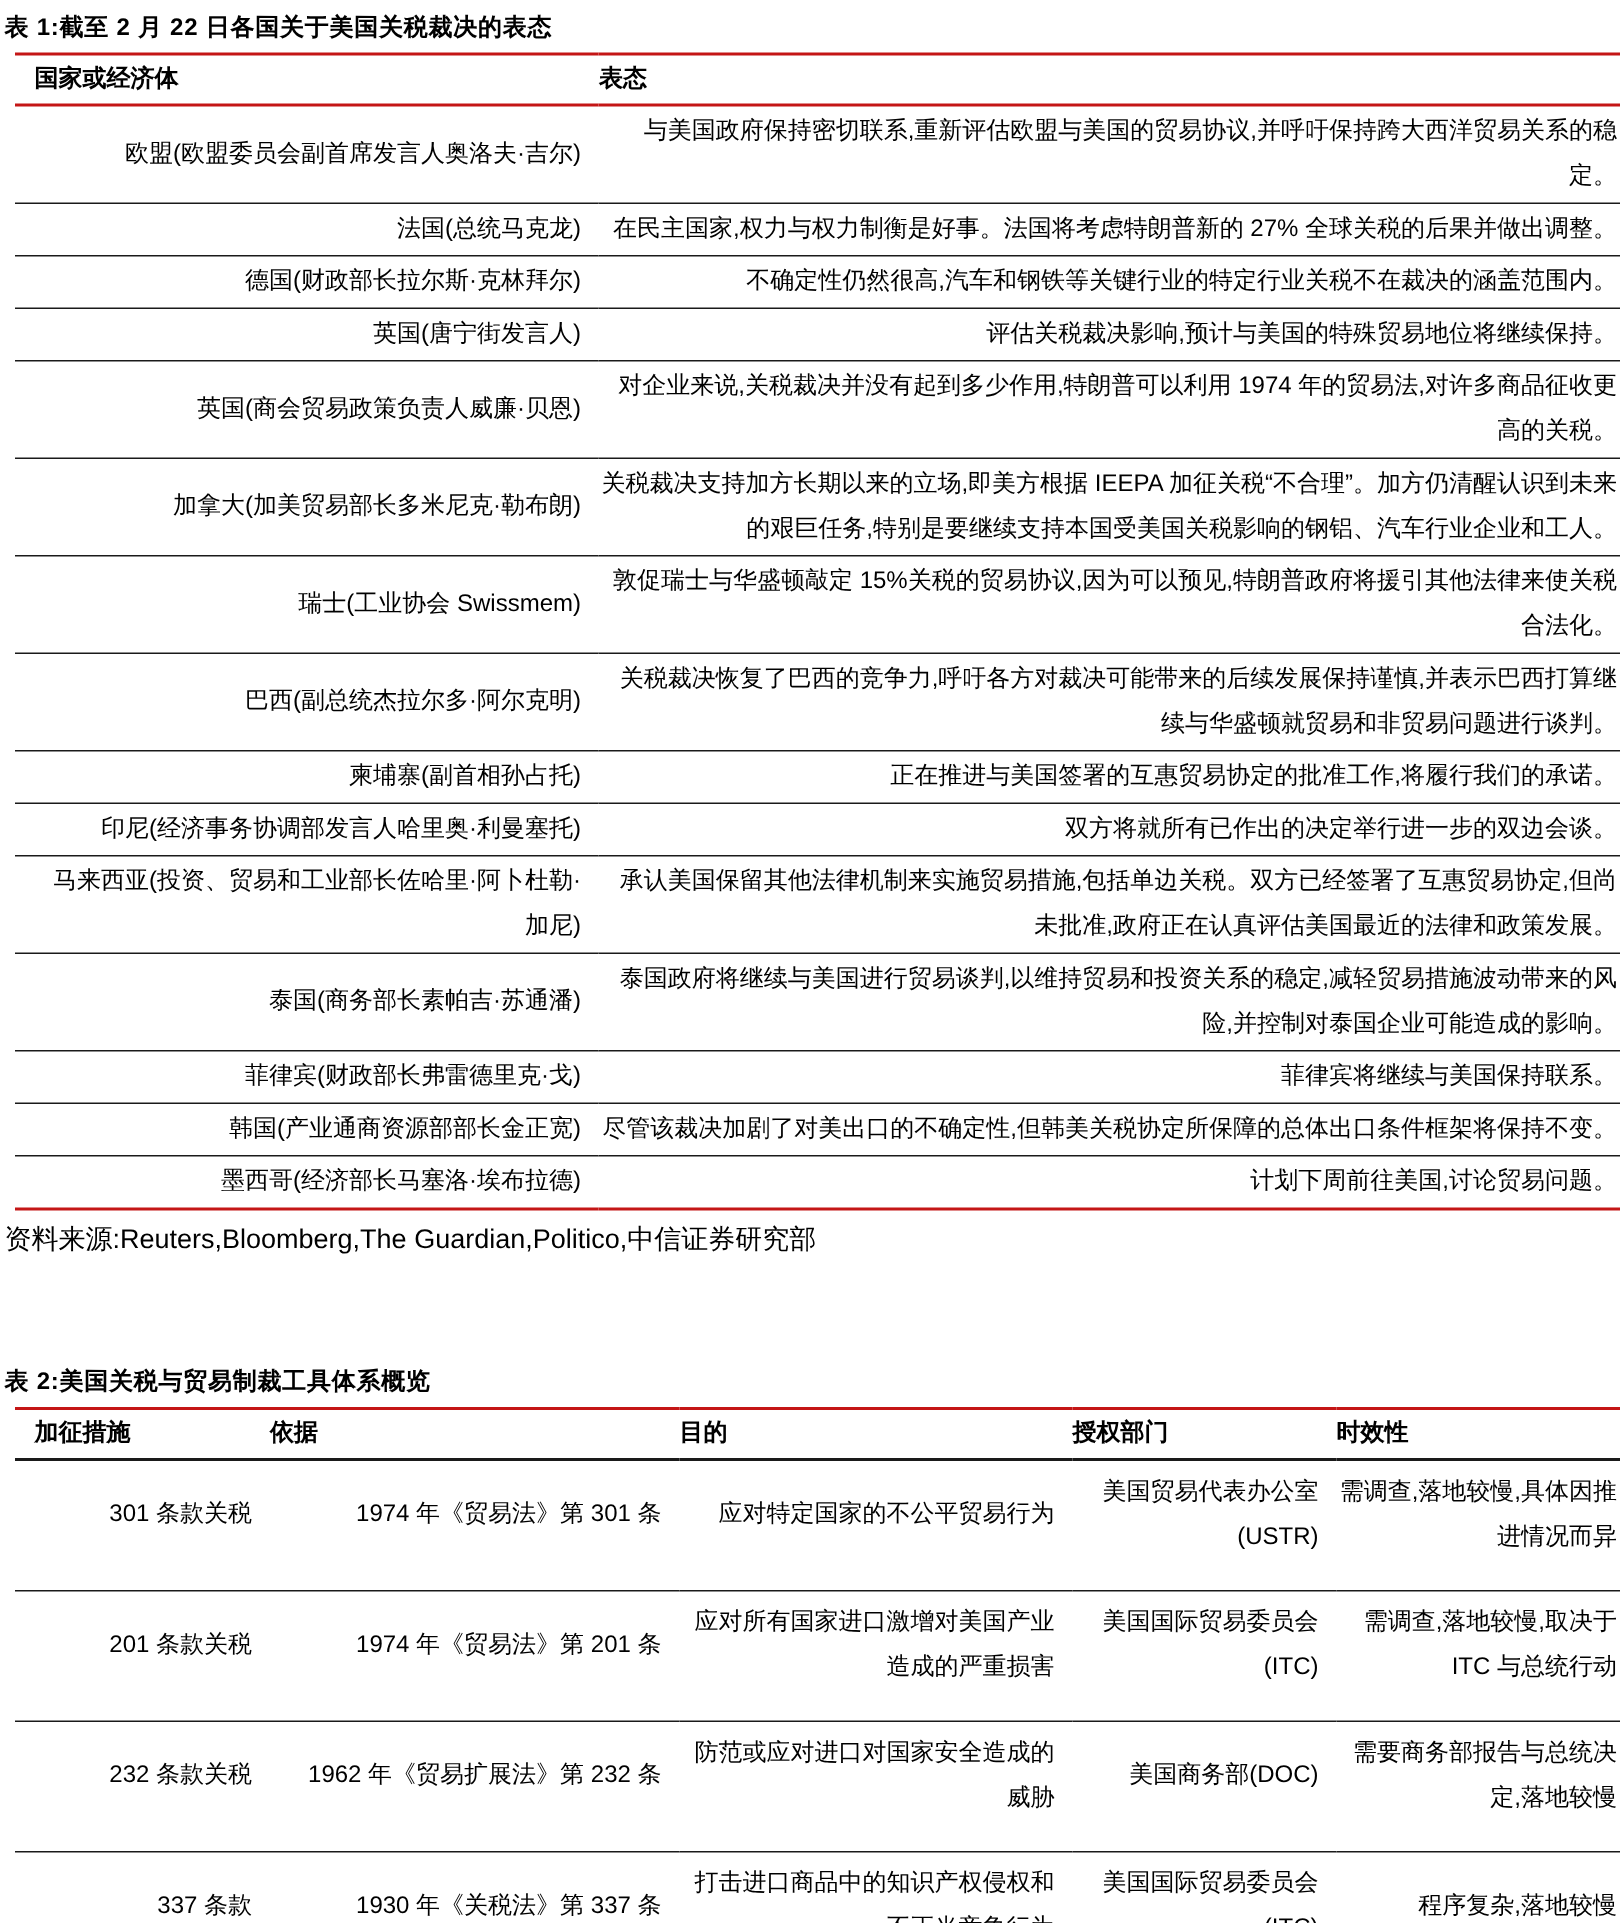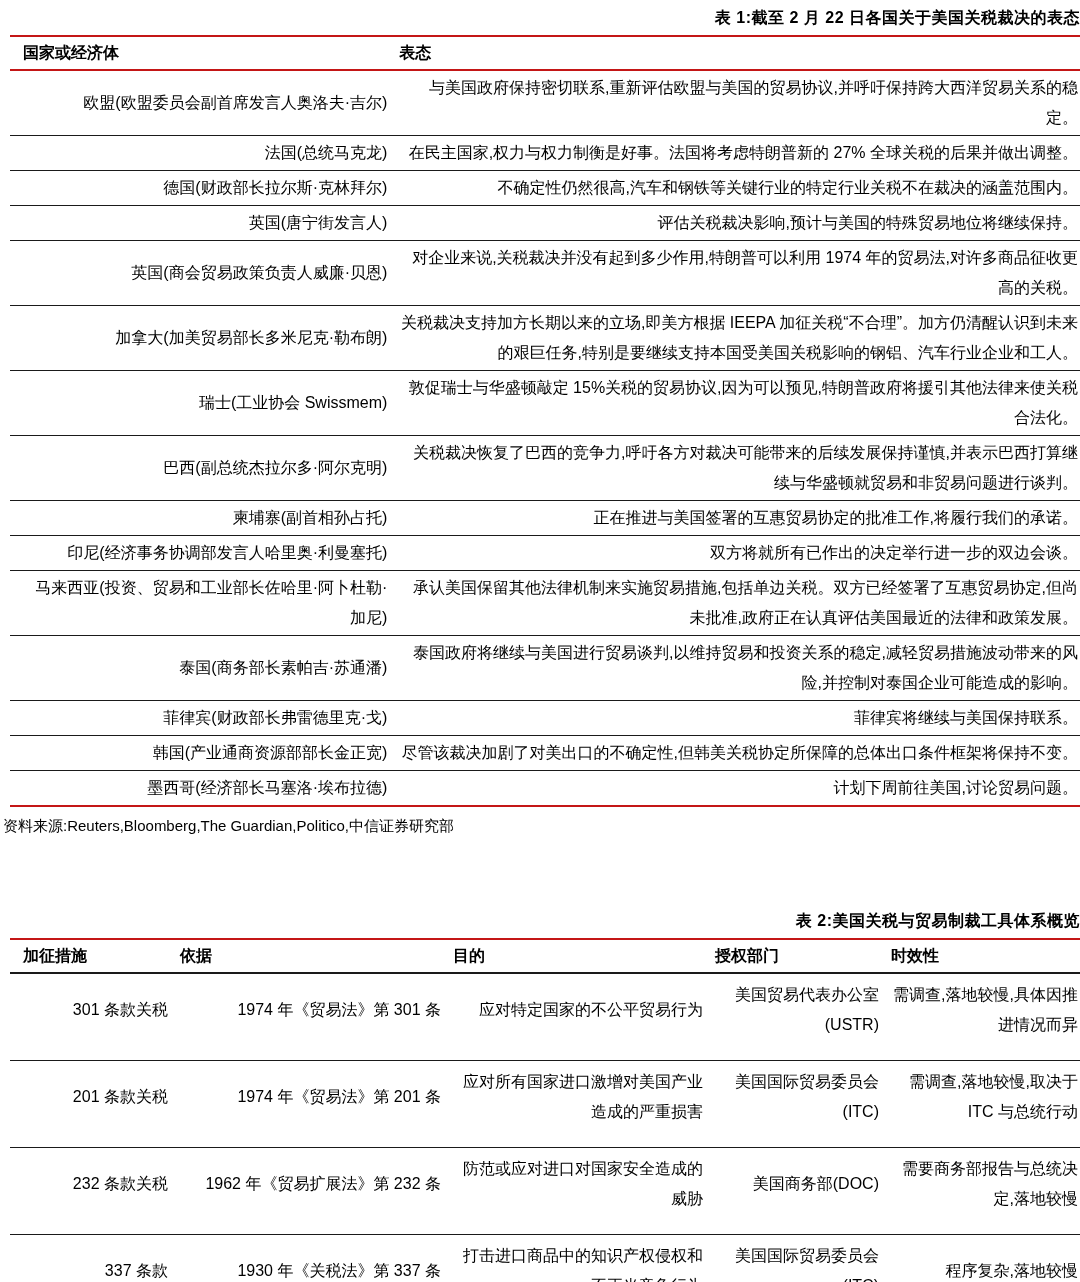--- a/index.html
+++ b/index.html
@@ -11,21 +11,20 @@
   }
   .doc {
     width: 1080px;
     padding: 6px 0 10px 0;
   }
   .tbl-title {
     font-size: 16px;
     font-weight: bold;
     padding: 2px 0 6px 3px;
     letter-spacing: 0.5px;
-    text-align: right;
   }
   table {
     width: 100%;
     border-collapse: collapse;
     table-layout: fixed;
     font-size: 16px;
     margin-left: 10px;
   }
   
   .t1 thead tr {
@@ -59,21 +58,21 @@
   td {
     text-align: right;
     vertical-align: middle;
     padding: 2px 12px 2px 0;
     line-height: 30px;
   }
   .t1 th:first-child, .t1 td:first-child,
   .t2 th:first-child, .t2 td:first-child { padding-left: 13px; }
   .t2 td { padding-top: 6px; padding-bottom: 20px; }
   .source-line {
-    font-size: 15px;
+    font-size: 18px;
     padding: 8px 0 0 3px;
     line-height: 22px;
   }
   .gap { height: 72px; }
 </style>
 </head>
 <body>
 
 <div class="doc">
 

